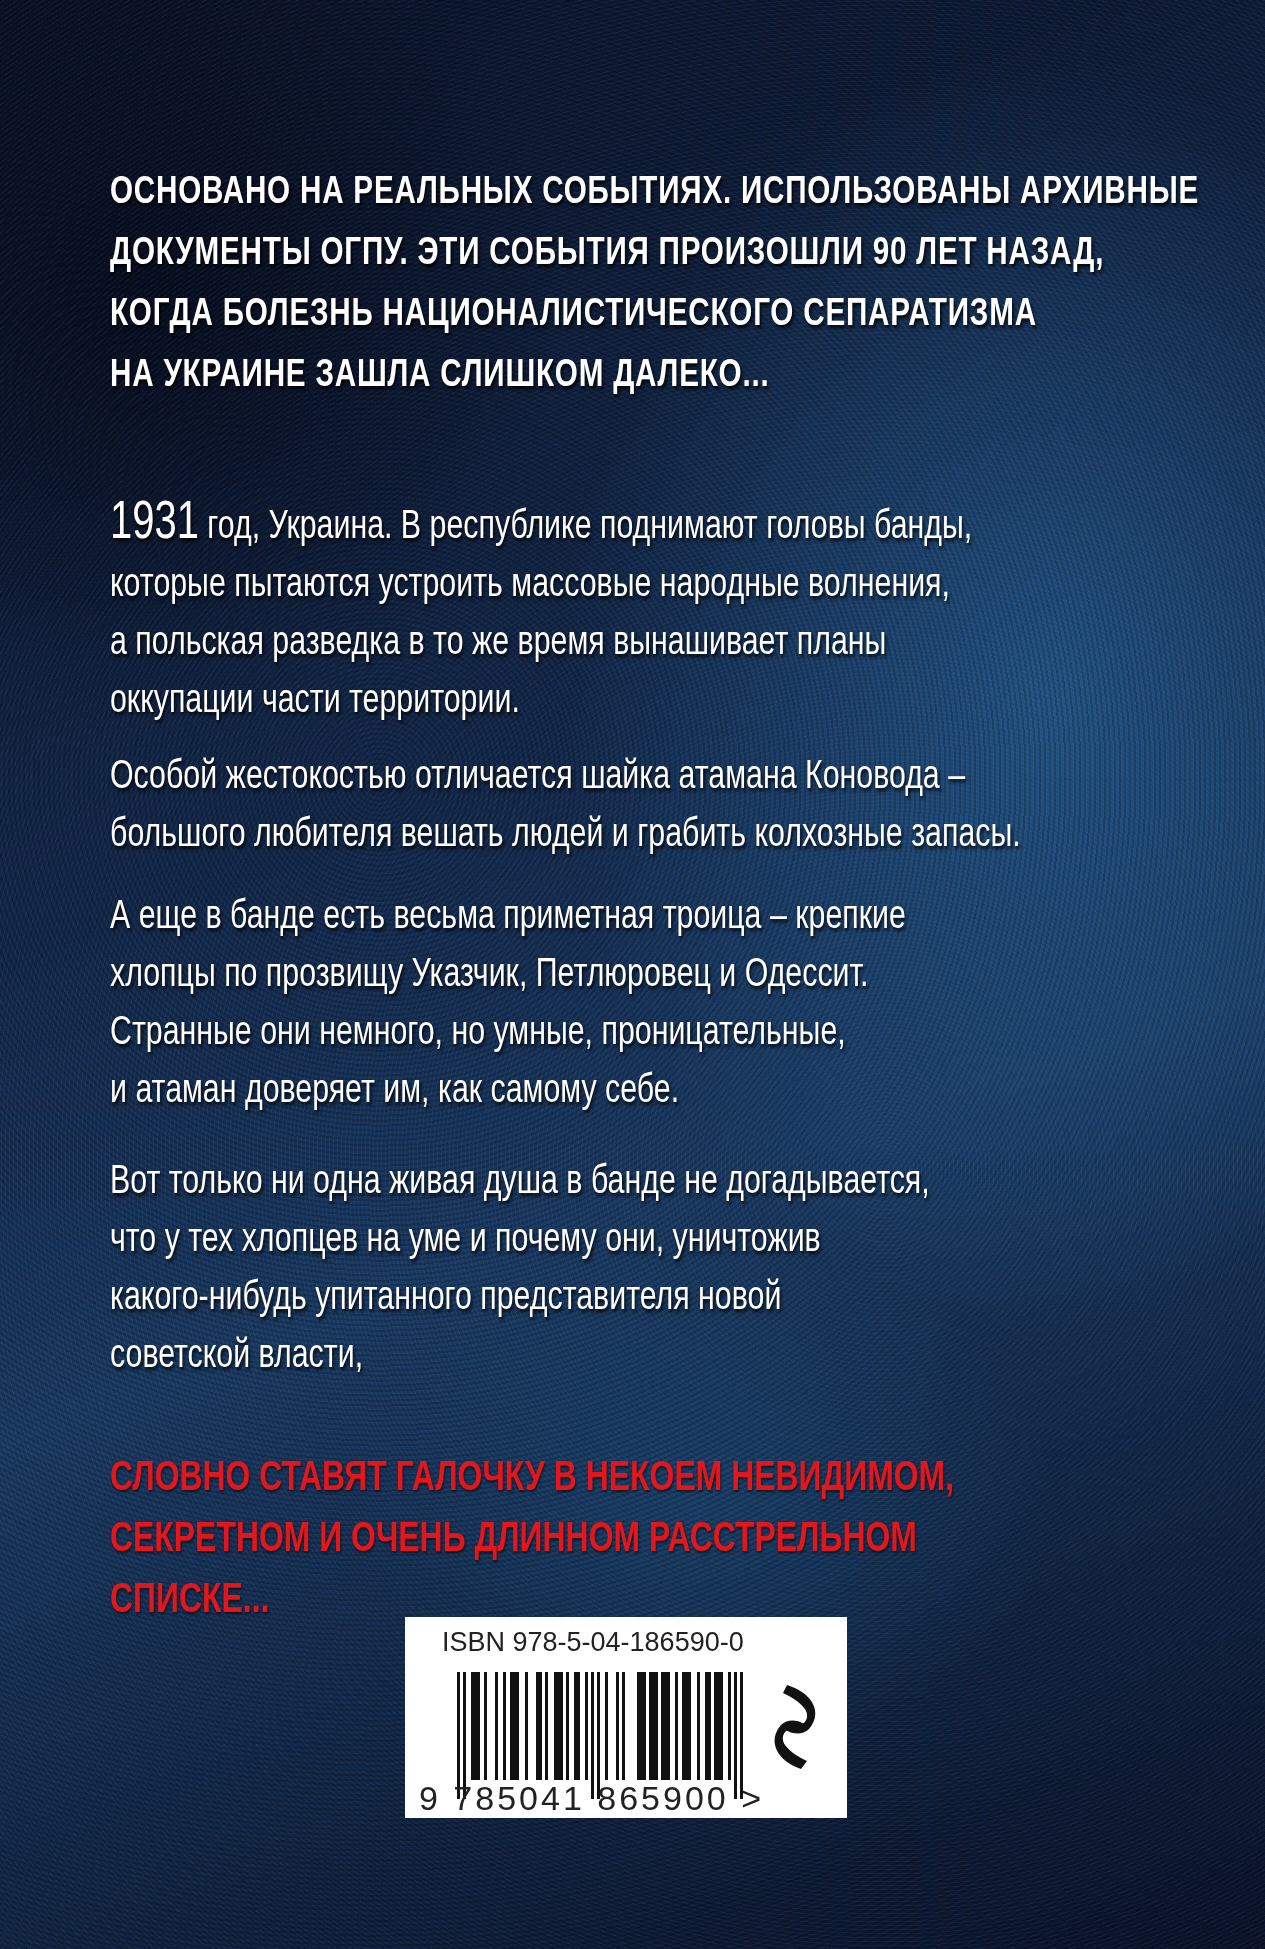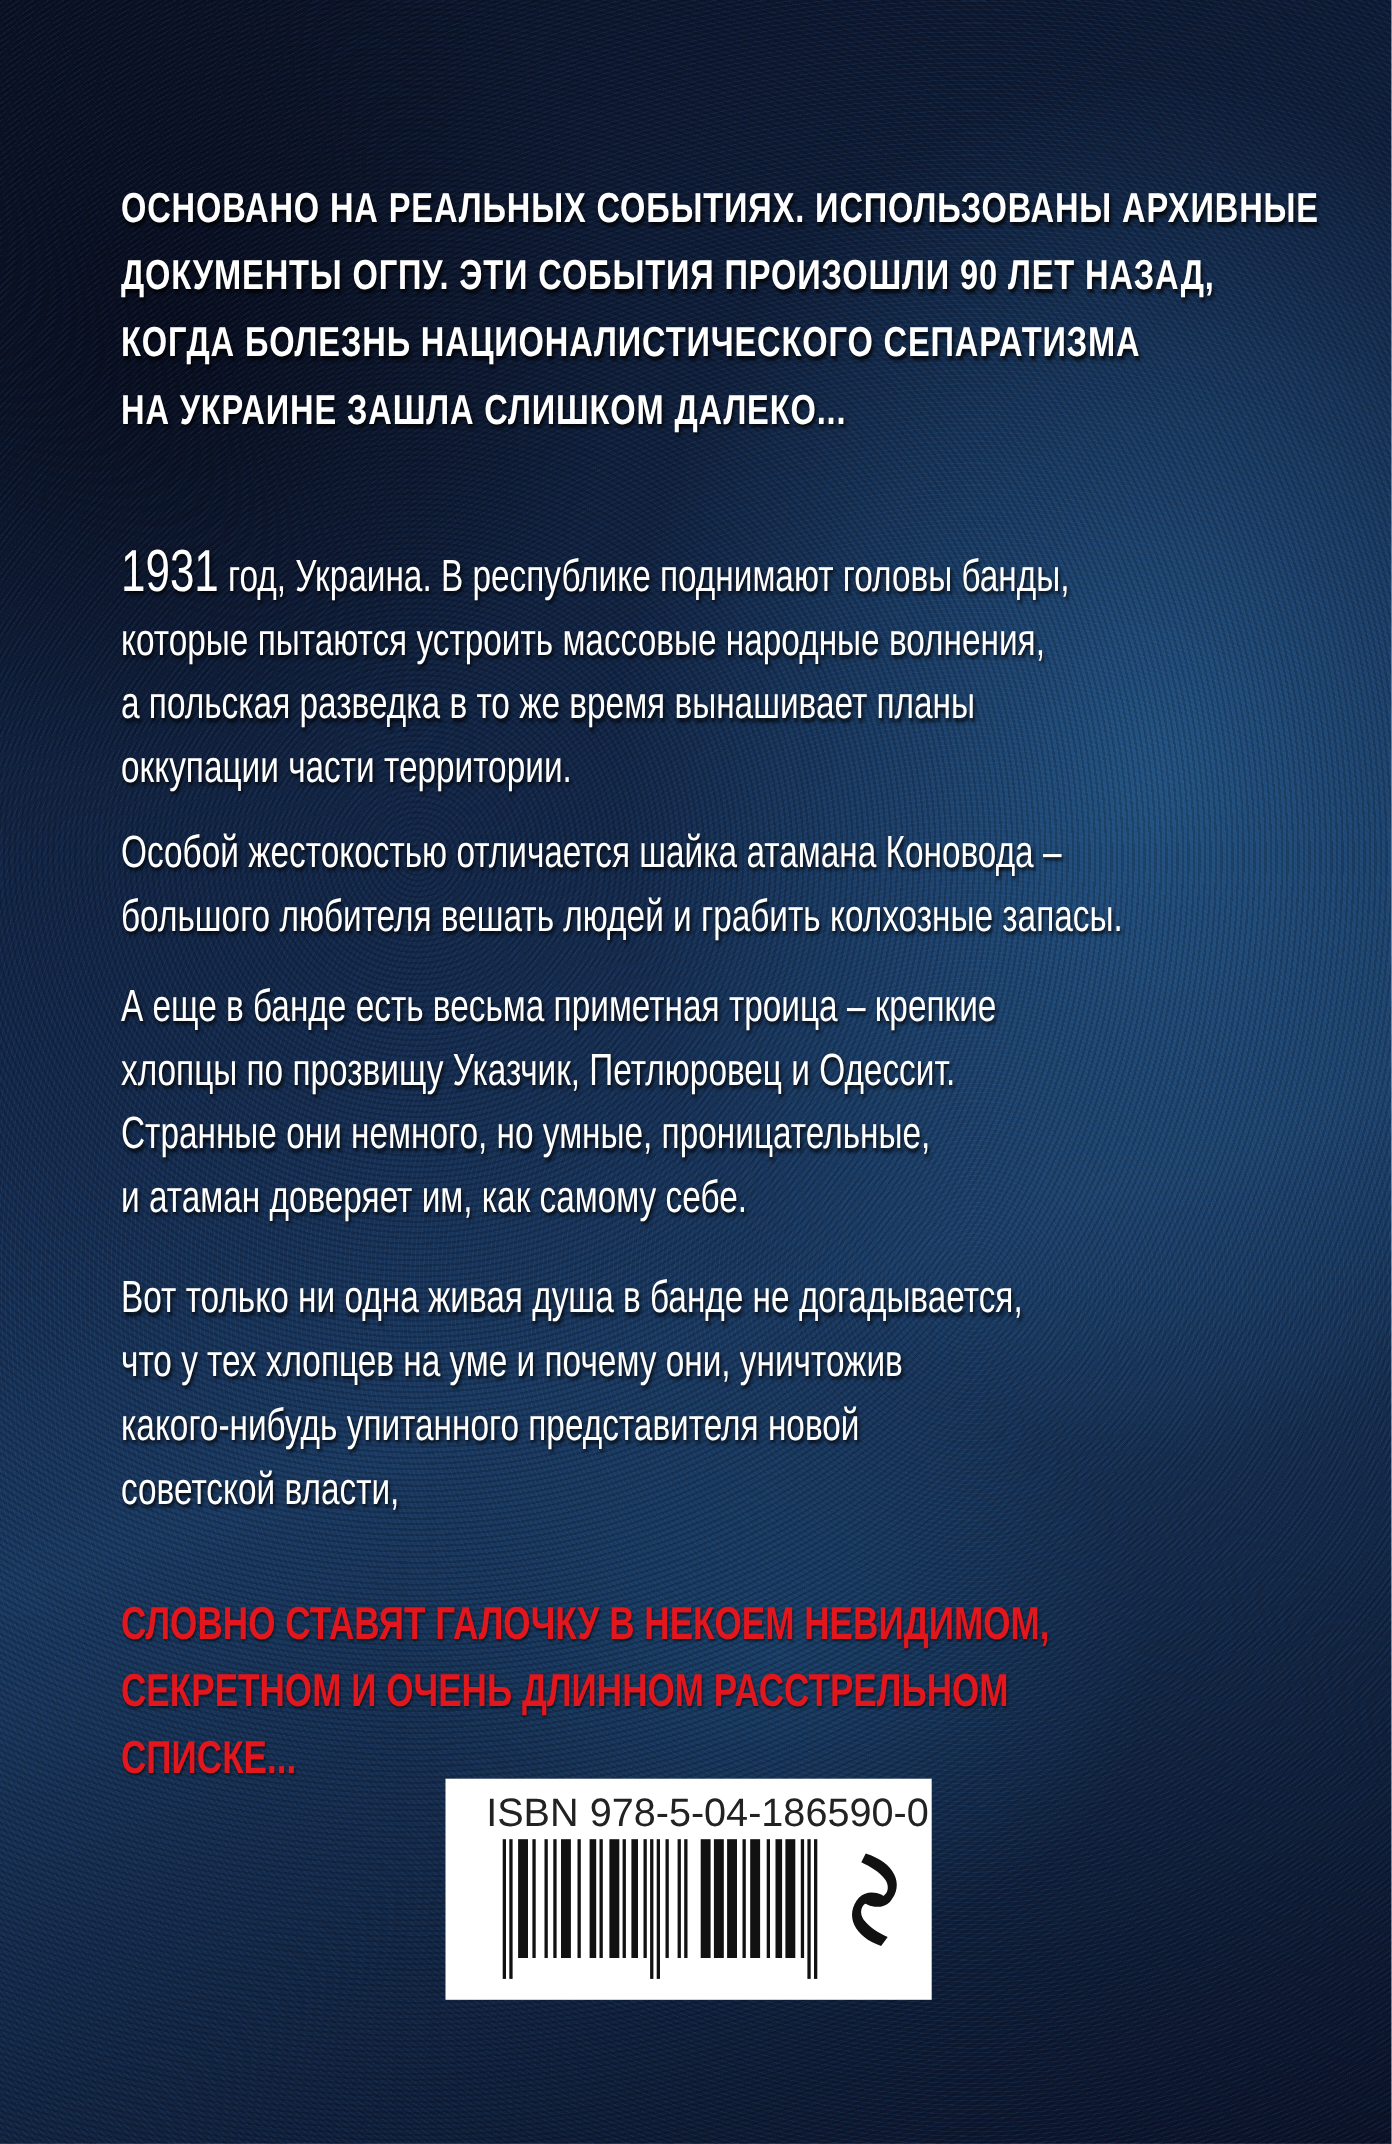--- a/index.html
+++ b/index.html
@@ -39,21 +39,21 @@
   .red {
     top:1445px; color:#e2161d; font-weight:bold; font-size:42px; line-height:61px;
     transform:scaleX(0.76); transform-origin:left top; width:1500px;
     text-shadow: 1px 2px 3px rgba(0,0,0,0.6);
   }
   .barcode-box {
     position:absolute; left:405px; top:1617px; width:442px; height:201px;
     background:#fff;
   }
   .isbn-text {
-    position:absolute; left:37px; top:10px; font-size:36px; color:#222;
+    position:absolute; left:37px; top:10px; font-size:27px; color:#222;
   }
   .bars {
     position:absolute; left:52px; top:55px; width:292px; height:108px;
     display:flex; align-items:stretch;
   }
   .bars span { display:block; background:#111; height:100%; }
   .bars span.gap { background:transparent; }
   .bars span.guard { height:118%; }
   .bar-digits {
     position:absolute; left:14px; top:162px; font-size:34px; color:#222; letter-spacing:3px;
@@ -162,17 +162,18 @@
       <span style="width:6px"></span>
       <span class="gap" style="width:3px"></span>
     <span style="width:9px"></span>
       <span class="gap" style="width:5px"></span>
       <span style="width:3px"></span>
       <span class="gap" style="width:3px"></span>
     <span class="guard" style="width:3px"></span>
       <span class="gap" style="width:3px"></span>
       <span class="guard" style="width:3px"></span>
   </div>
+  <div class="bar-digits">9 785041 865900 &gt;</div>
   <svg class="logo" viewBox="0 0 60 100">
     <path d="M22 8 C48 16 58 36 44 52 C36 60 22 56 18 50 L30 48 C38 50 46 42 40 32 C34 24 26 20 18 16 Z" fill="#111"></path>
     <path d="M36 92 C12 84 2 64 16 48 C24 40 38 44 42 50 L30 52 C22 50 14 58 20 68 C26 76 34 80 42 84 Z" fill="#111"></path>
   </svg>
 </div>
 
 </body></html>

